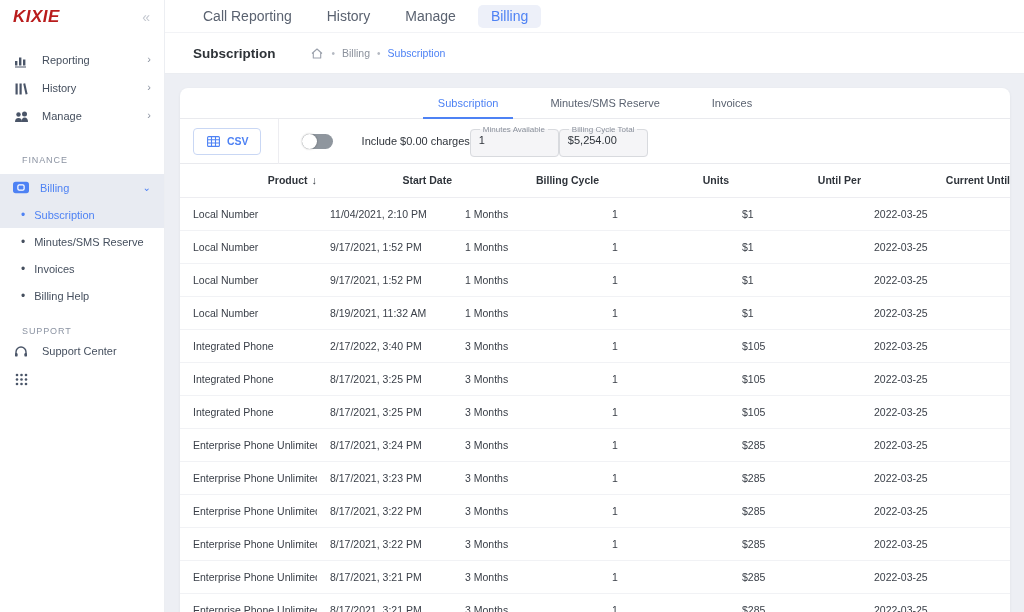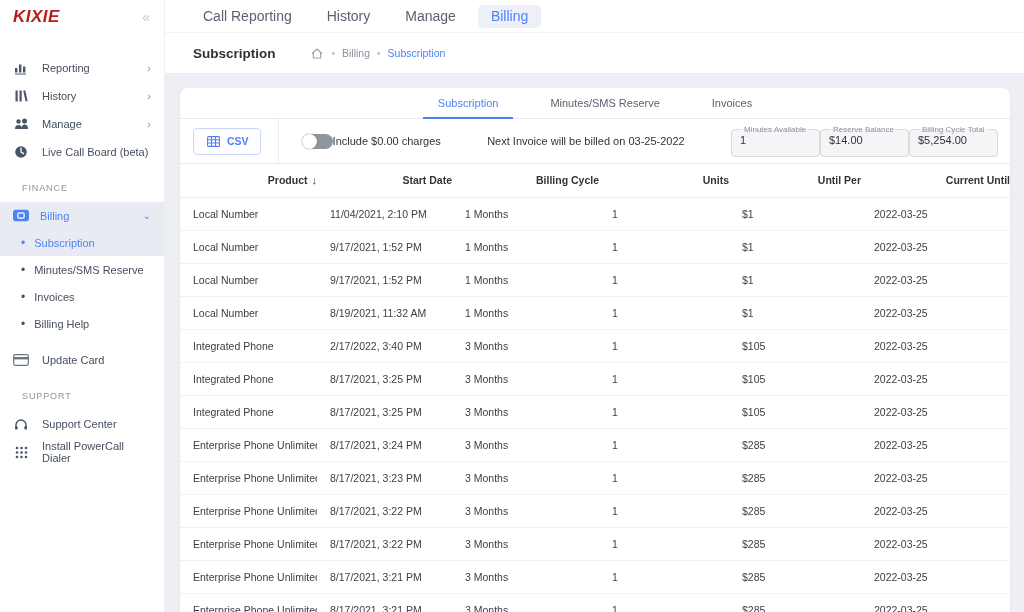--- a/index.html
+++ b/index.html
@@ -4,21 +4,21 @@
 <style>
   * { margin:0; padding:0; box-sizing:border-box; }
   html,body { width:1024px; height:612px; overflow:hidden; font-family:"Liberation Sans", sans-serif; background:#edeff4; position:relative; }
 
   
   .sidebar { position:absolute; left:0; top:0; width:165px; height:612px; background:#fff; border-right:1px solid #eceef2; z-index:3; }
   .logo-row { height:33px; display:flex; align-items:center; justify-content:space-between; padding:0 14px 0 13px; }
   .logo { color:#b91c1c; font-style:italic; font-weight:800; font-size:17px; letter-spacing:.5px; }
   .collapse { color:#c3c7cf; font-size:14px; cursor:pointer; }
   .nav-list { margin-top:21px; }
-  .nav-item { height:28px; display:flex; align-items:center; padding:0 13px; gap:13px; font-size:11px; color:#454f5e; cursor:pointer; }
+  .nav-item { height:28px; display:flex; align-items:flex-start; padding:0 13px; gap:13px; font-size:11px; color:#454f5e; cursor:pointer; }
   .nav-item .chev { margin-left:auto; color:#8a92a0; font-size:11px; line-height:1; }
   .icon { display:inline-flex; align-items:center; justify-content:center; width:16px; flex:none; }
   .section-label { padding:17px 22px 9px; font-size:9px; color:#8b93a2; letter-spacing:.9px; }
   .billing-row { height:27px; display:flex; align-items:center; padding:0 13px; gap:11px; font-size:11px; color:#4e82f4; background:#e8ebf2; cursor:pointer; }
   .billing-row .chev { margin-left:auto; color:#4e82f4; font-size:10px; }
   .sub-item { height:27px; display:flex; align-items:center; padding-left:21px; gap:9px; font-size:11px; color:#454f5e; cursor:pointer; }
   .sub-item .dot { font-size:12px; line-height:1; }
   .sub-item.active { background:#e8ebf2; color:#4e82f4; }
   .update-card { margin-top:9px; }
   
@@ -40,21 +40,21 @@
   
   .main { position:absolute; left:165px; top:74px; width:859px; height:538px; background:#edeff4; }
   .card { position:absolute; left:15px; top:14px; width:830px; height:560px; background:#fff; border-radius:8px 8px 0 0; box-shadow:0 1px 3px rgba(40,50,70,.07); overflow:hidden; }
   .tabs-row { height:31px; border-bottom:1px solid #e9eaee; display:flex; justify-content:center; }
   .tab { padding:0 26px; font-size:11px; color:#5a6270; display:flex; align-items:center; position:relative; cursor:pointer; }
   .tab.active { color:#4e82f4; }
   .tab.active::after { content:''; position:absolute; bottom:-1px; left:11px; right:11px; height:2px; background:#4e82f4; }
   .toolbar { height:45px; border-bottom:1px solid #e9eaee; display:flex; align-items:center; padding:0 12px 0 13px; }
   .csv-btn { display:flex; gap:6px; align-items:center; border:1px solid #c9d7f4; color:#4e82f4; border-radius:4px; height:27px; padding:0 11px; font-size:10.5px; font-weight:700; background:#fff; cursor:pointer; }
   .toolbar-divider { width:1px; height:45px; background:#ededf1; margin-left:17px; }
-  .toggle-wrap { margin-left:23px; display:flex; align-items:center; gap:0; }
+  .toggle-wrap { margin-left:23px; display:flex; align-items:center; gap:29px; }
   .toggle { width:31px; height:15px; border-radius:8px; background:#8f969e; position:relative; cursor:pointer; flex:none; }
   .toggle .knob { position:absolute; left:0px; top:0px; width:15px; height:15px; border-radius:50%; background:#fff; box-shadow:0 0 2px rgba(0,0,0,.35); }
   .toggle-label { font-size:11px; color:#2f343b; }
   .next-invoice { flex:1; text-align:center; font-size:11px; color:#2f343b; }
   .stats { display:flex; }
   fieldset.stat { width:89px; height:32px; background:#f5f5f7; border:1px solid #d8dade; border-radius:4px; padding:0 6px 0 8px; }
   fieldset.stat legend { font-size:8px; color:#8a909b; padding:0 3px; margin-left:1px; white-space:nowrap; }
   .stat .value { font-size:11px; color:#2f343b; display:block; margin-top:0px; }
   
   table { width:100%; border-collapse:collapse; table-layout:fixed; }
@@ -106,29 +106,20 @@
               <circle cx="4.5" cy="4.5" r="2.2"></circle>
               <path d="M1 12 q0-4 3.5-4 q3.5 0 3.5 4 Z"></path>
               <circle cx="10.5" cy="4" r="2.5"></circle>
               <path d="M7.6 12 q0-4.6 2.9-4.6 q3.5 0 3.5 4.6 Z"></path>
             </g>
           </svg>
       </span>
       <span>Manage</span>
       <span class="chev">›</span>
     </div>
-    <div class="nav-item">
-      <span class="icon">
-        <svg width="14" height="14" viewBox="0 0 14 14">
-            <circle cx="7" cy="7" r="5.8" fill="#4a5568"></circle>
-            <path d="M7 7 L7 3.2 M7 7 L9.6 8.6" stroke="#fff" stroke-width="1.3" stroke-linecap="round"></path>
-          </svg>
-      </span>
-      <span>Live Call Board (beta)</span>
-    </div>
   </div>
 
   <div class="section-label">FINANCE</div>
 
   <div class="billing-row">
     <span class="icon">
       <svg width="18" height="13" viewBox="0 0 18 13">
           <rect x="0" y="0" width="18" height="13" rx="3" fill="#4e82f4"></rect>
           <rect x="5.5" y="3.5" width="7" height="6" rx="1.5" fill="none" stroke="#fff" stroke-width="1.4"></rect>
         </svg>
@@ -146,29 +137,20 @@
   </div>
   <div class="sub-item">
     <span class="dot">•</span>
     <span>Invoices</span>
   </div>
   <div class="sub-item">
     <span class="dot">•</span>
     <span>Billing Help</span>
   </div>
 
-  <div class="nav-item update-card">
-    <span class="icon">
-      <svg width="16" height="12" viewBox="0 0 16 12">
-          <rect x="0.7" y="0.7" width="14.6" height="10.6" rx="1.5" fill="none" stroke="#6b7486" stroke-width="1.2"></rect>
-          <rect x="0.7" y="3" width="14.6" height="2.4" fill="#6b7486"></rect>
-        </svg>
-    </span>
-    <span>Update Card</span>
-  </div>
 
   <div class="section-label">SUPPORT</div>
 
   <div class="nav-item">
     <span class="icon">
       <svg width="14" height="13" viewBox="0 0 14 13">
           <path d="M2 9 V7 a5 5 0 0 1 10 0 V9" fill="none" stroke="#4a5568" stroke-width="1.4" stroke-linecap="round"></path>
           <rect x="1" y="8" width="2.6" height="3.6" rx="1.2" fill="#4a5568"></rect>
           <rect x="10.4" y="8" width="2.6" height="3.6" rx="1.2" fill="#4a5568"></rect>
         </svg>
@@ -184,21 +166,20 @@
             <circle cx="11" cy="2" r="1.3"></circle>
             <circle cx="2" cy="6.5" r="1.3"></circle>
             <circle cx="6.5" cy="6.5" r="1.3"></circle>
             <circle cx="11" cy="6.5" r="1.3"></circle>
             <circle cx="2" cy="11" r="1.3"></circle>
             <circle cx="6.5" cy="11" r="1.3"></circle>
             <circle cx="11" cy="11" r="1.3"></circle>
           </g>
         </svg>
     </span>
-    <span>Install PowerCall Dialer</span>
   </div>
 </div>
 
 <div class="topbar">
   <div class="top-nav">
     <div class="top-nav-item">Call Reporting</div>
     <div class="top-nav-item">History</div>
     <div class="top-nav-item">Manage</div>
     <div class="top-nav-item active">Billing</div>
   </div>
@@ -239,29 +220,24 @@
         </span>
         <span>CSV</span>
       </button>
       <div class="toolbar-divider"></div>
       <div class="toggle-wrap">
         <span class="toggle">
             <span class="knob"></span>
           </span>
         <span class="toggle-label">Include $0.00 charges</span>
       </div>
-      <div class="next-invoice">Next Invoice will be billed on 03-25-2022</div>
       <div class="stats">
         <fieldset class="stat">
           <legend>Minutes Available</legend>
           <span class="value">1</span>
-        </fieldset>
-        <fieldset class="stat">
-          <legend>Reserve Balance</legend>
-          <span class="value">$14.00</span>
         </fieldset>
         <fieldset class="stat">
           <legend>Billing Cycle Total</legend>
           <span class="value">$5,254.00</span>
         </fieldset>
       </div>
     </div>
 
     <table>
       <colgroup>

